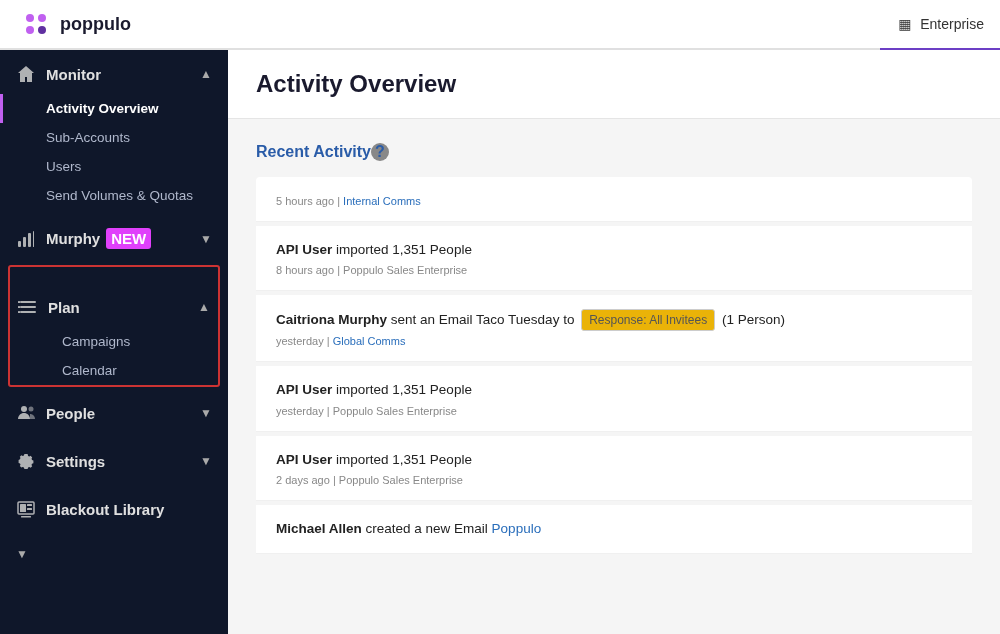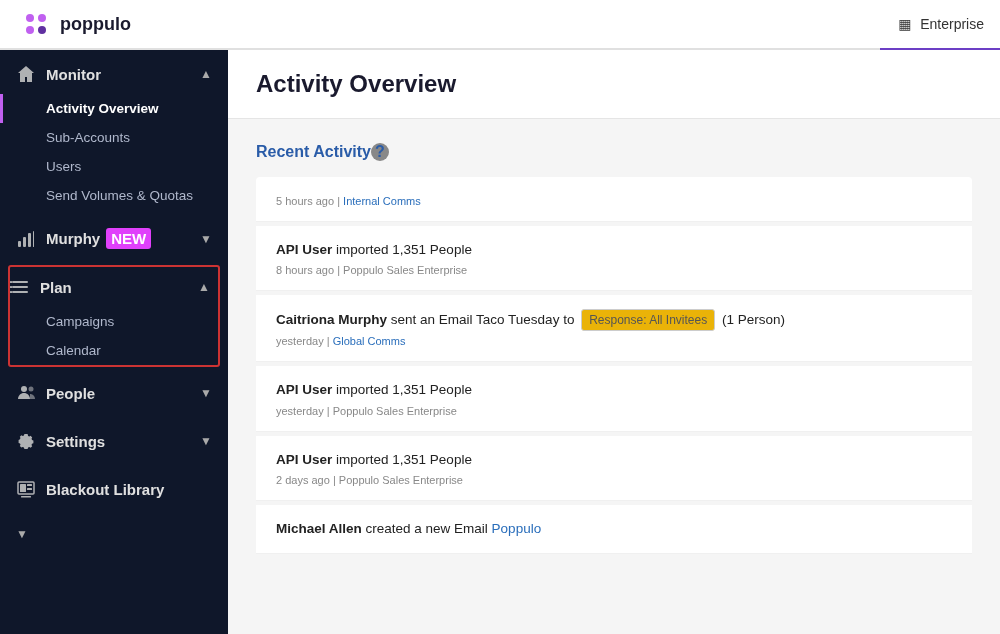--- a/index.html
+++ b/index.html
@@ -115,24 +115,25 @@
       border-left: 3px solid #c060f0;
       padding-left: 43px;
     }
 
     .plan-section {
       border: 2px solid #cc3333;
       margin: 2px 8px;
       border-radius: 3px;
     }
     .plan-section .nav-group-header {
-      padding: 10px 8px 10px 0;
+      padding: 10px 8px 10px 8px;
+      margin-top: 20px;
     }
     .plan-section .nav-sub-item {
-      padding-left: 36px;
+      padding-left: 52px;
     }
 
     .badge-new {
       background: #e040fb;
       color: #fff;
       font-size: 15px;
       font-weight: 700;
       padding: 2px 5px;
       border-radius: 3px;
       margin-left: 6px;

